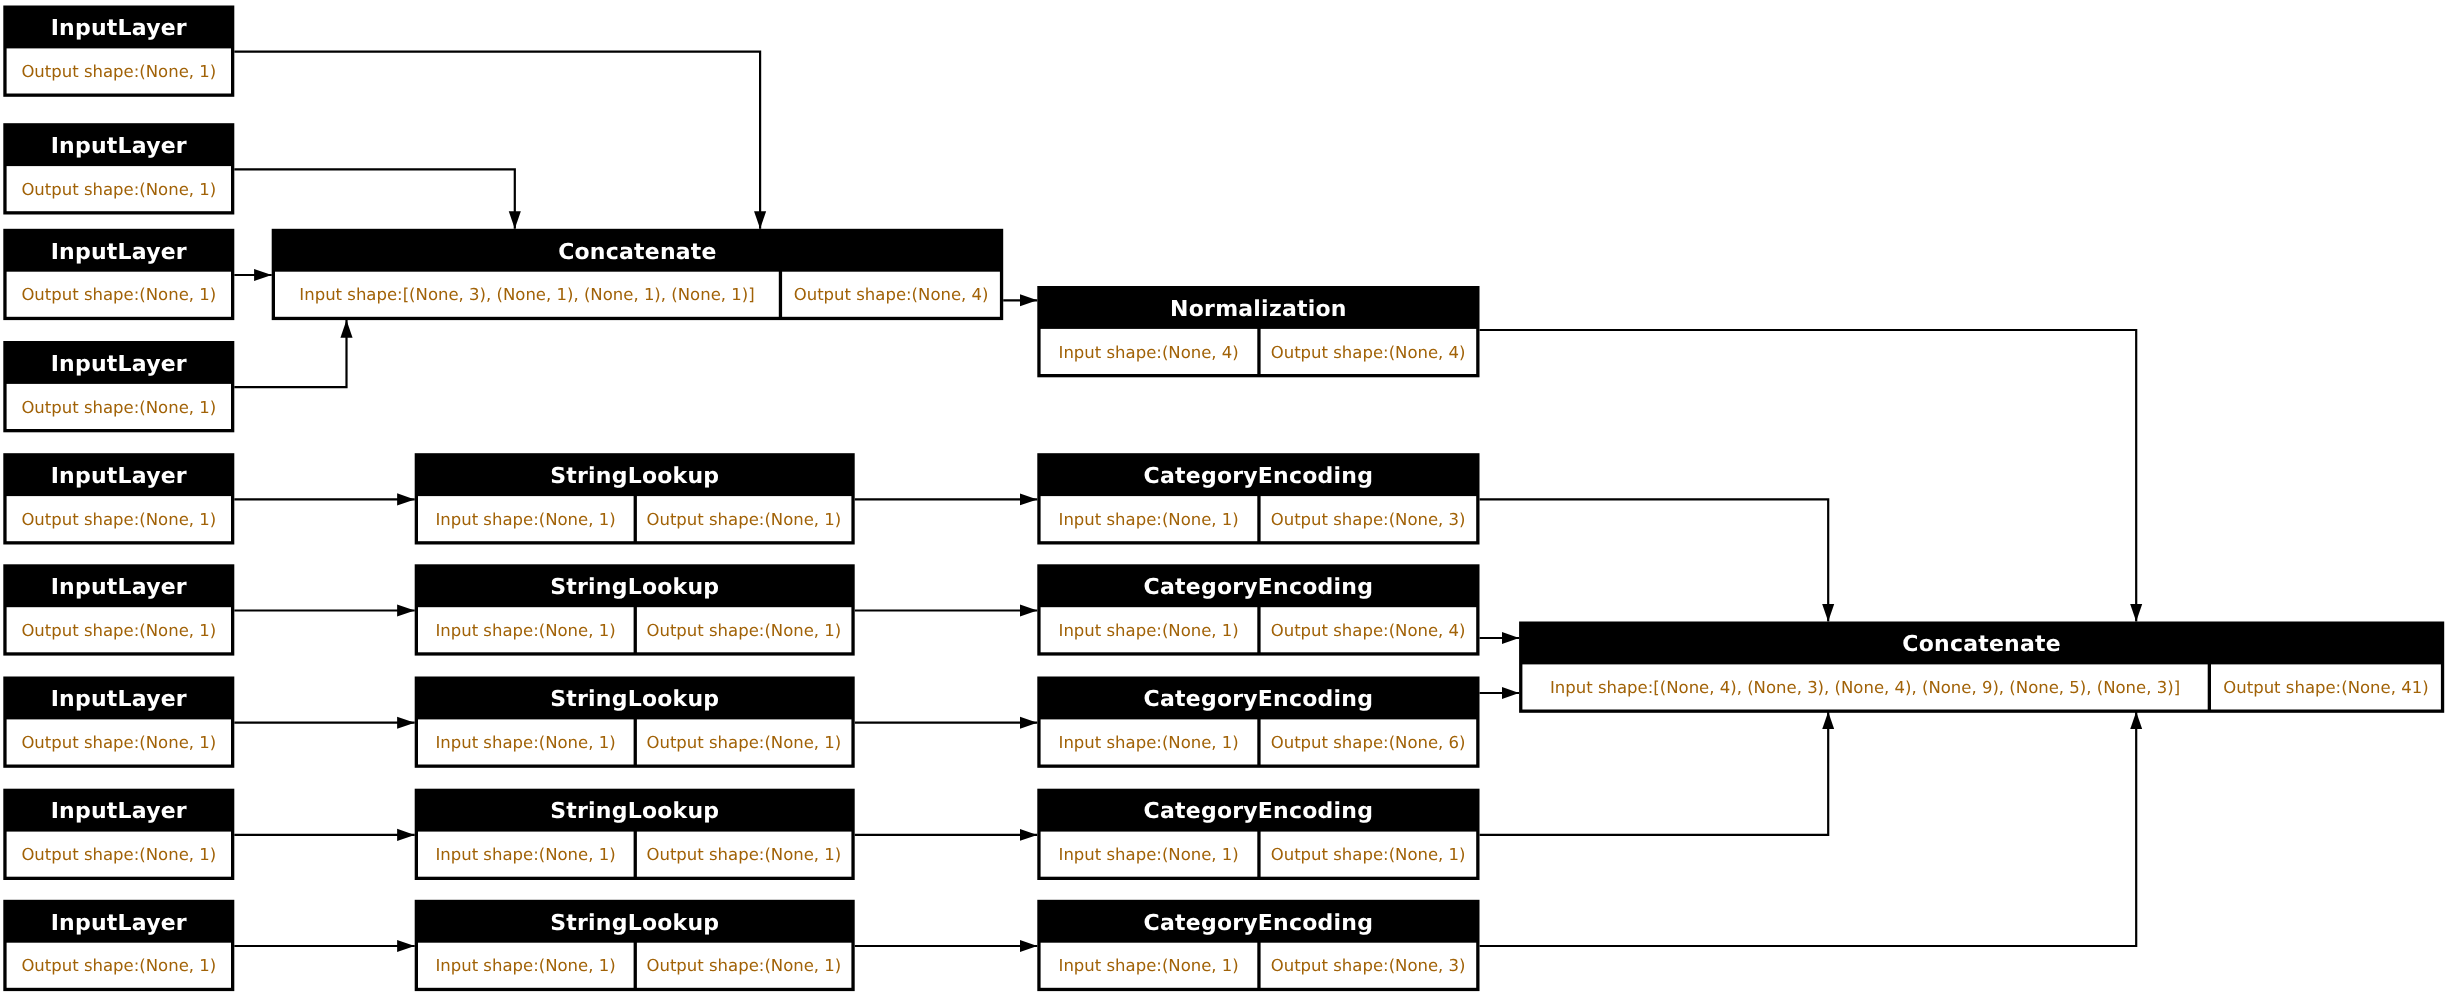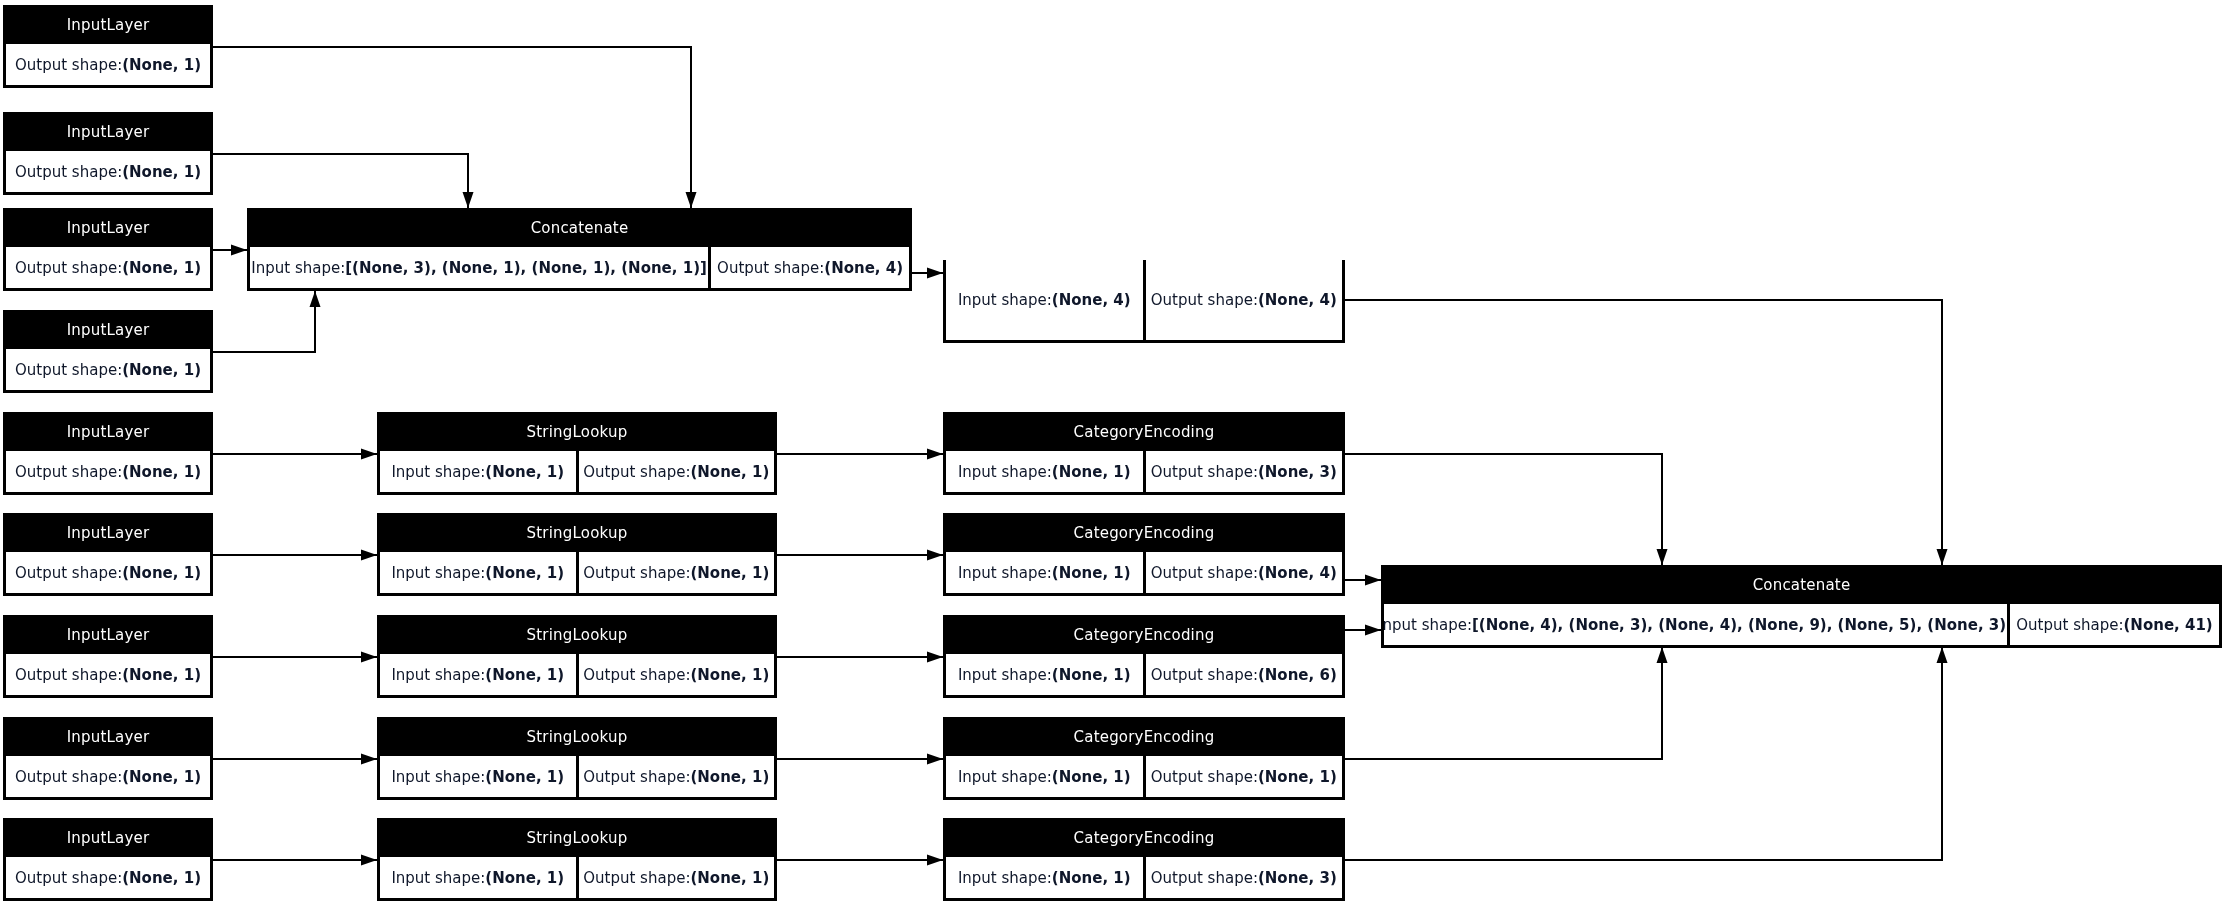--- a/index.html
+++ b/index.html
@@ -23,44 +23,44 @@
     display: flex;
     flex-direction: column;
     padding: 0 3px 3px 3px;
   }
   .node-title {
     flex: 0 0 39px;
     display: flex;
     align-items: center;
     justify-content: center;
     color: #ffffff;
-    font-weight: normal;
-    font-size: 15px;
+    font-weight: bold;
+    font-size: 20px;
     letter-spacing: 0.2px;
     white-space: nowrap;
   }
   .node-cells {
     flex: 1 1 auto;
     display: flex;
     gap: 3px;
     min-height: 0;
   }
   .cell {
     background: #ffffff;
-    color: #0f172a;
+    color: #a16207;
     display: flex;
     align-items: center;
     justify-content: center;
     font-size: 15px;
     white-space: nowrap;
     overflow: hidden;
     min-width: 0;
   }
   .cell-label { font-weight: normal; }
-  .cell-value { font-weight: bold; }
+  .cell-value { font-weight: normal; }
   polyline.edge {
     fill: none;
     stroke: #000000;
     stroke-width: 2px;
   }
 </style>
 </head>
 <body>
 
 <div id="canvas">
@@ -138,20 +138,21 @@
             <span class="cell-label">Input shape: </span>
             <span class="cell-value">[(None, 3), (None, 1), (None, 1), (None, 1)]</span>
           </div>
           <div class="cell" style="flex: 196 1 196px;">
             <span class="cell-label">Output shape: </span>
             <span class="cell-value">(None, 4)</span>
           </div>
         </div>
   </div>
       <div class="node" style="left: 943px; top: 260px; width: 402px; height: 83px;">
+    <div class="node-title">Normalization</div>
     <div class="node-cells">
           <div class="cell" style="flex: 1 1 0px;">
             <span class="cell-label">Input shape: </span>
             <span class="cell-value">(None, 4)</span>
           </div>
           <div class="cell" style="flex: 1 1 0px;">
             <span class="cell-label">Output shape: </span>
             <span class="cell-value">(None, 4)</span>
           </div>
         </div>

